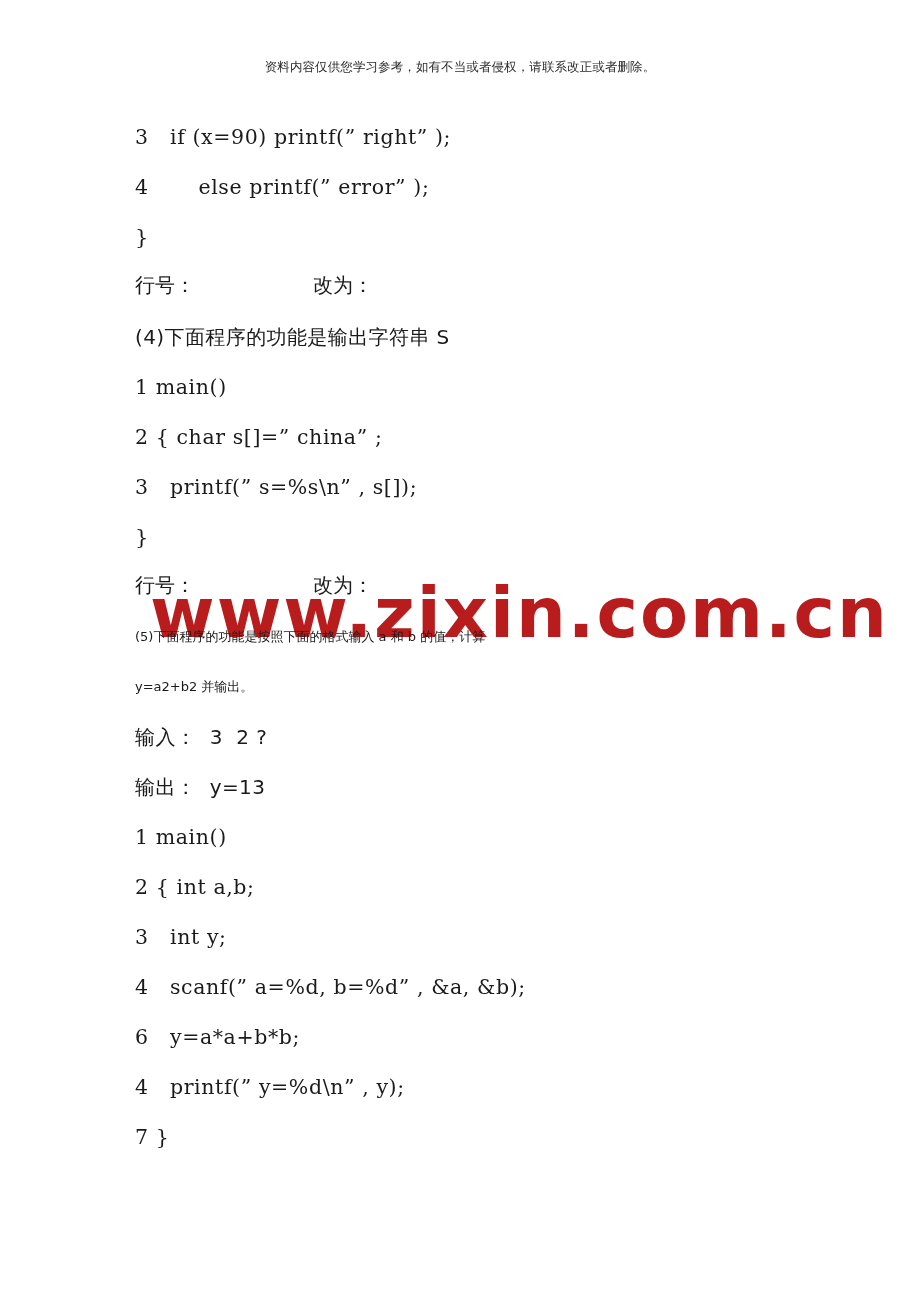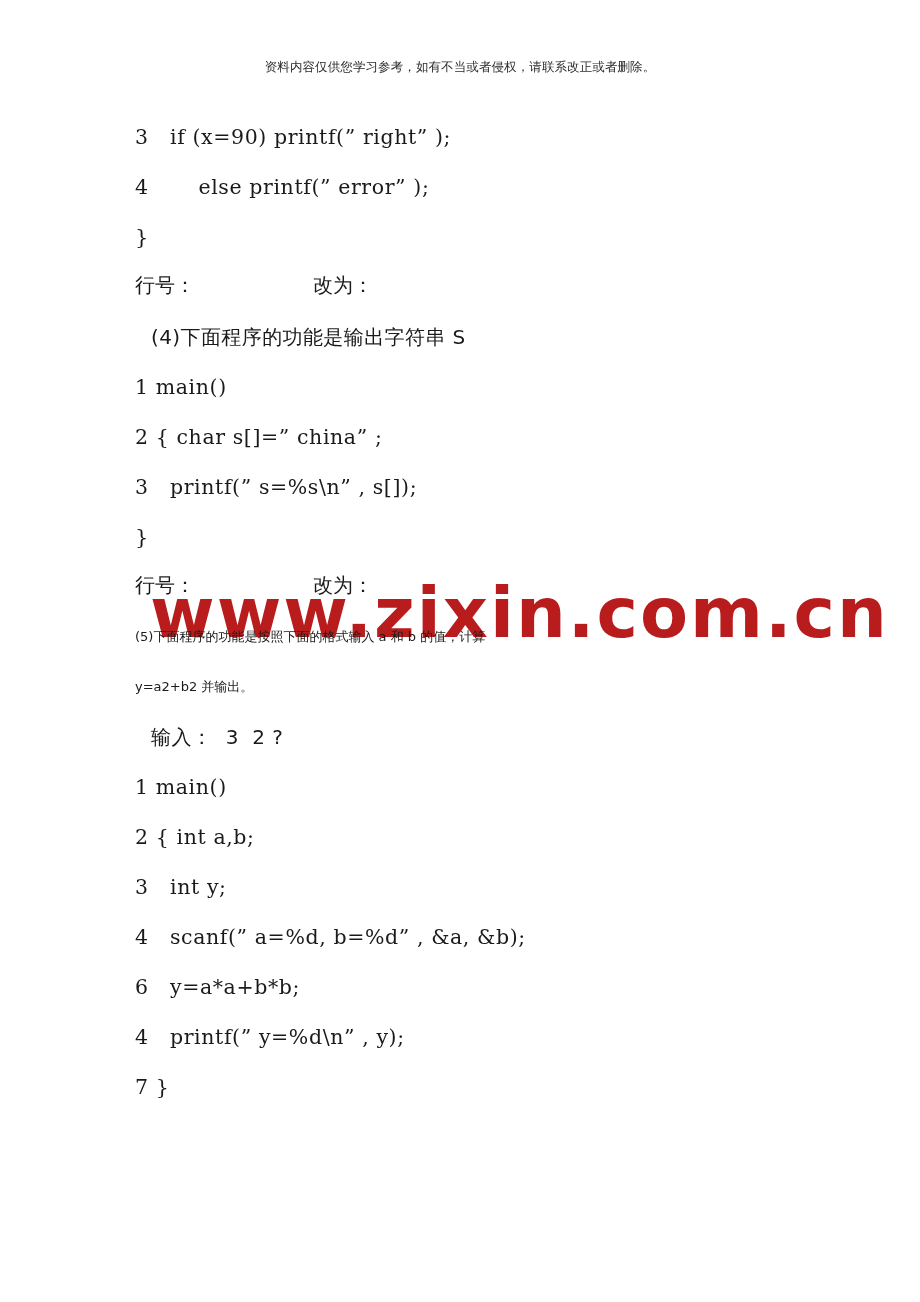--- a/index.html
+++ b/index.html
@@ -78,21 +78,20 @@
   .line.code {
     font-family: "DejaVu Serif", "Liberation Serif", serif;
     font-size: 20.5px;
     letter-spacing: 0.6px;
   }
 
   .line.cjk {
     font-family: "DejaVu Sans", "Liberation Sans", sans-serif;
     font-size: 20px;
     letter-spacing: 0.4px;
-    margin-left: 16px;
   }
 
   .line.brace {
     font-family: "DejaVu Serif", "Liberation Serif", serif;
     font-size: 21px;
   }
 
   
   .answerline {
     min-height: 50px;
@@ -144,20 +143,21 @@
     <div class="line brace">}</div>
 
     <div class="answerline"><span>行号：</span><span class="gap"></span><span>改为：</span></div>
 
     <div class="para">
       <span class="row">(5)下面程序的功能是按照下面的格式输入 a 和 b 的值，计算</span>
       <span class="row">y=a2+b2 并输出。</span>
     </div>
 
     <div class="line cjk">输入：  3  2 ?</div>
+    <div class="line cjk">输出：  y=13</div>
 
     <div class="line code">1 main()</div>
     <div class="line code">2 { int a,b;</div>
     <div class="line code">3   int y;</div>
     <div class="line code">4   scanf(” a=%d, b=%d” , &amp;a, &amp;b);</div>
     <div class="line code">6   y=a*a+b*b;</div>
     <div class="line code">4   printf(” y=%d\n” , y);</div>
     <div class="line code">7 }</div>
 
   </div>

